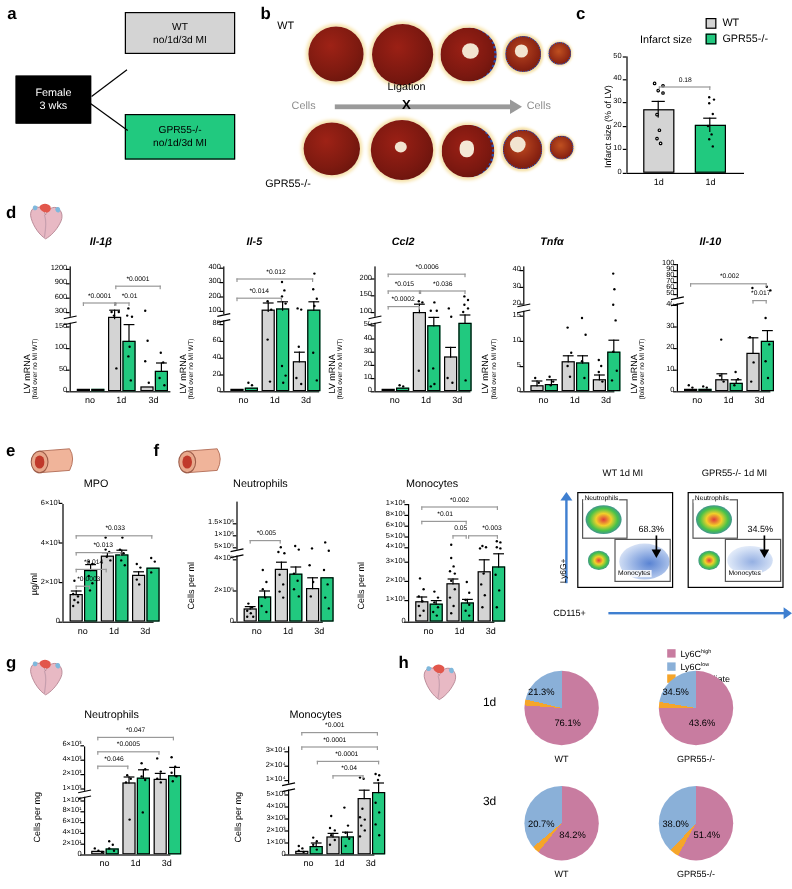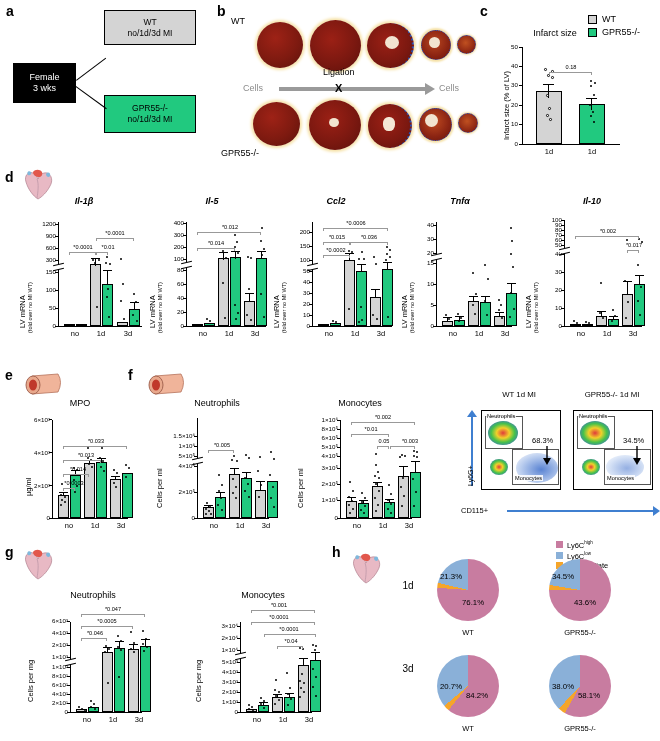--- a/index.html
+++ b/index.html
@@ -1101,14 +1101,14 @@
 
 <div class="pie" style="left:437px;top:655px;width:62px;height:62px;
      background:conic-gradient(from 0deg, #c87ca0 0deg 218.9deg, #f5a52a 218.9deg 230deg, #8ab0d8 230deg 360deg);"></div>
 <div class="pie-pct" style="left:440px;top:682px;">20.7%</div>
 <div class="pie-pct" style="left:466px;top:691px;">84.2%</div>
 <div class="pie-lab" style="left:442px;top:724px;width:52px;">WT</div>
 
 <div class="pie" style="left:549px;top:655px;width:62px;height:62px;
      background:conic-gradient(from 0deg, #c87ca0 0deg 209.2deg, #f5a52a 209.2deg 223.2deg, #8ab0d8 223.2deg 360deg);"></div>
 <div class="pie-pct" style="left:552px;top:682px;">38.0%</div>
-<div class="pie-pct" style="left:578px;top:691px;">58.1%</div>
+<div class="pie-pct" style="left:578px;top:691px;">51.4%</div>
 <div class="pie-lab" style="left:548px;top:724px;width:64px;">GPR55-/-</div>
 
 </body></html>

